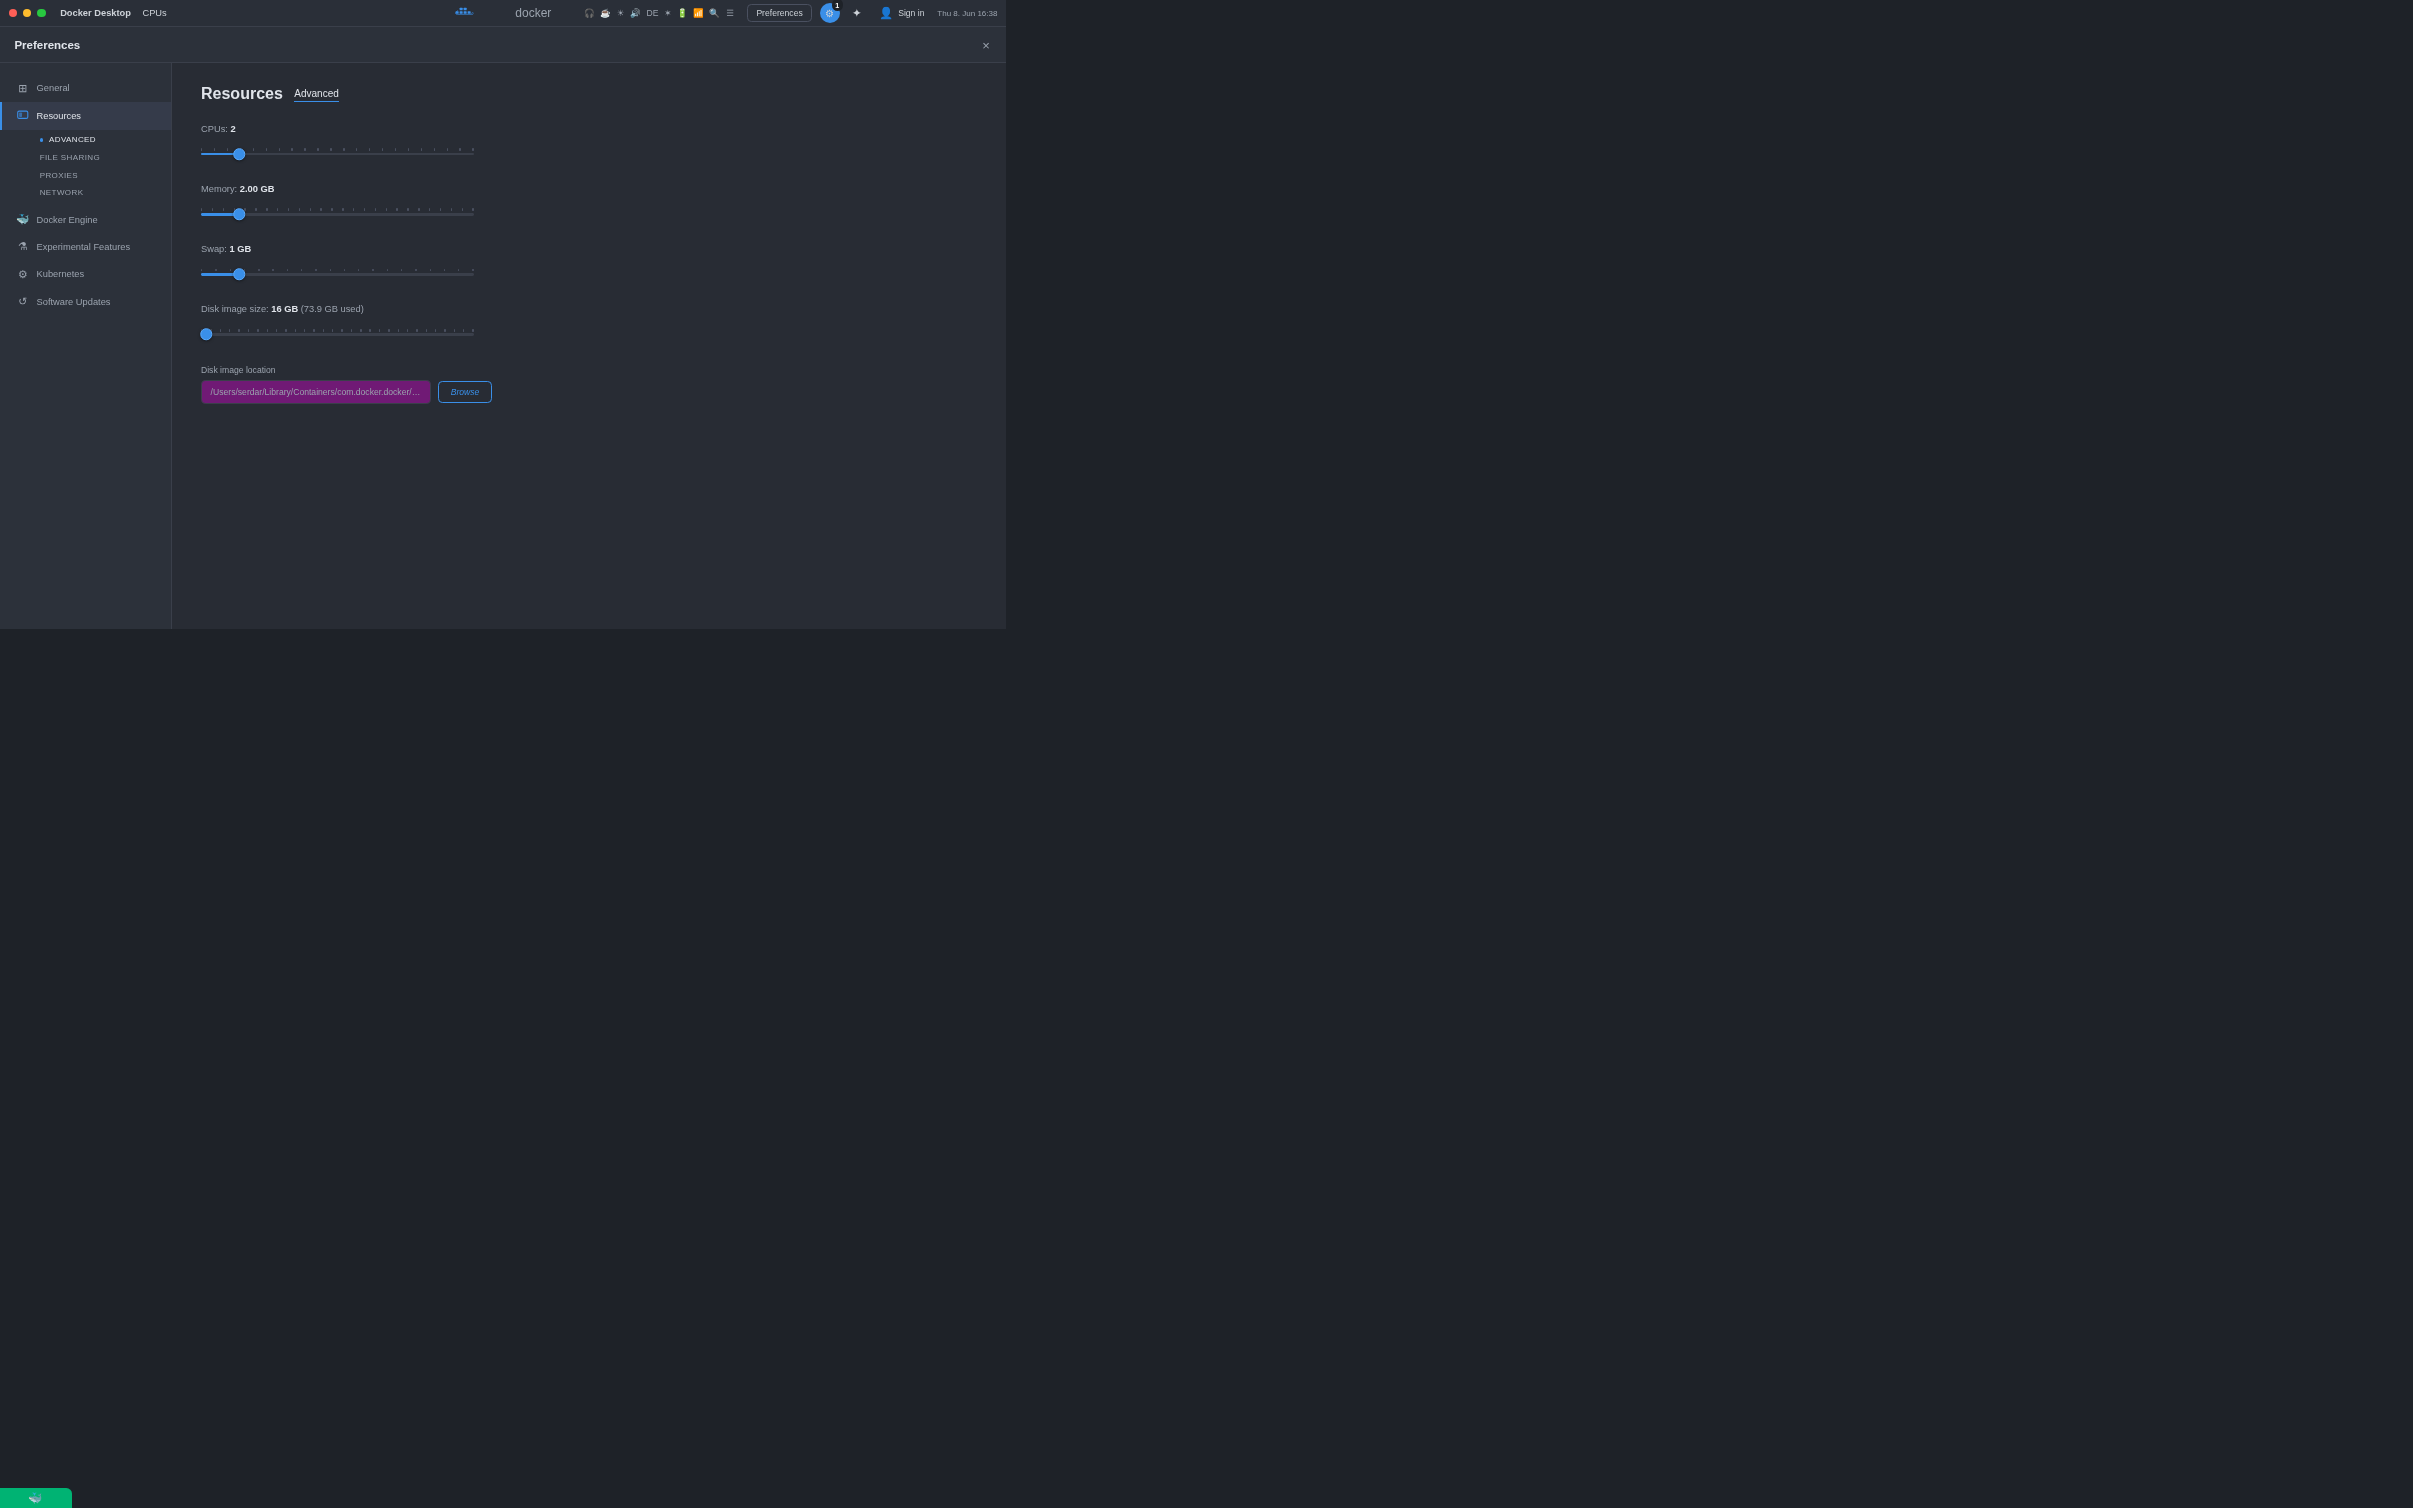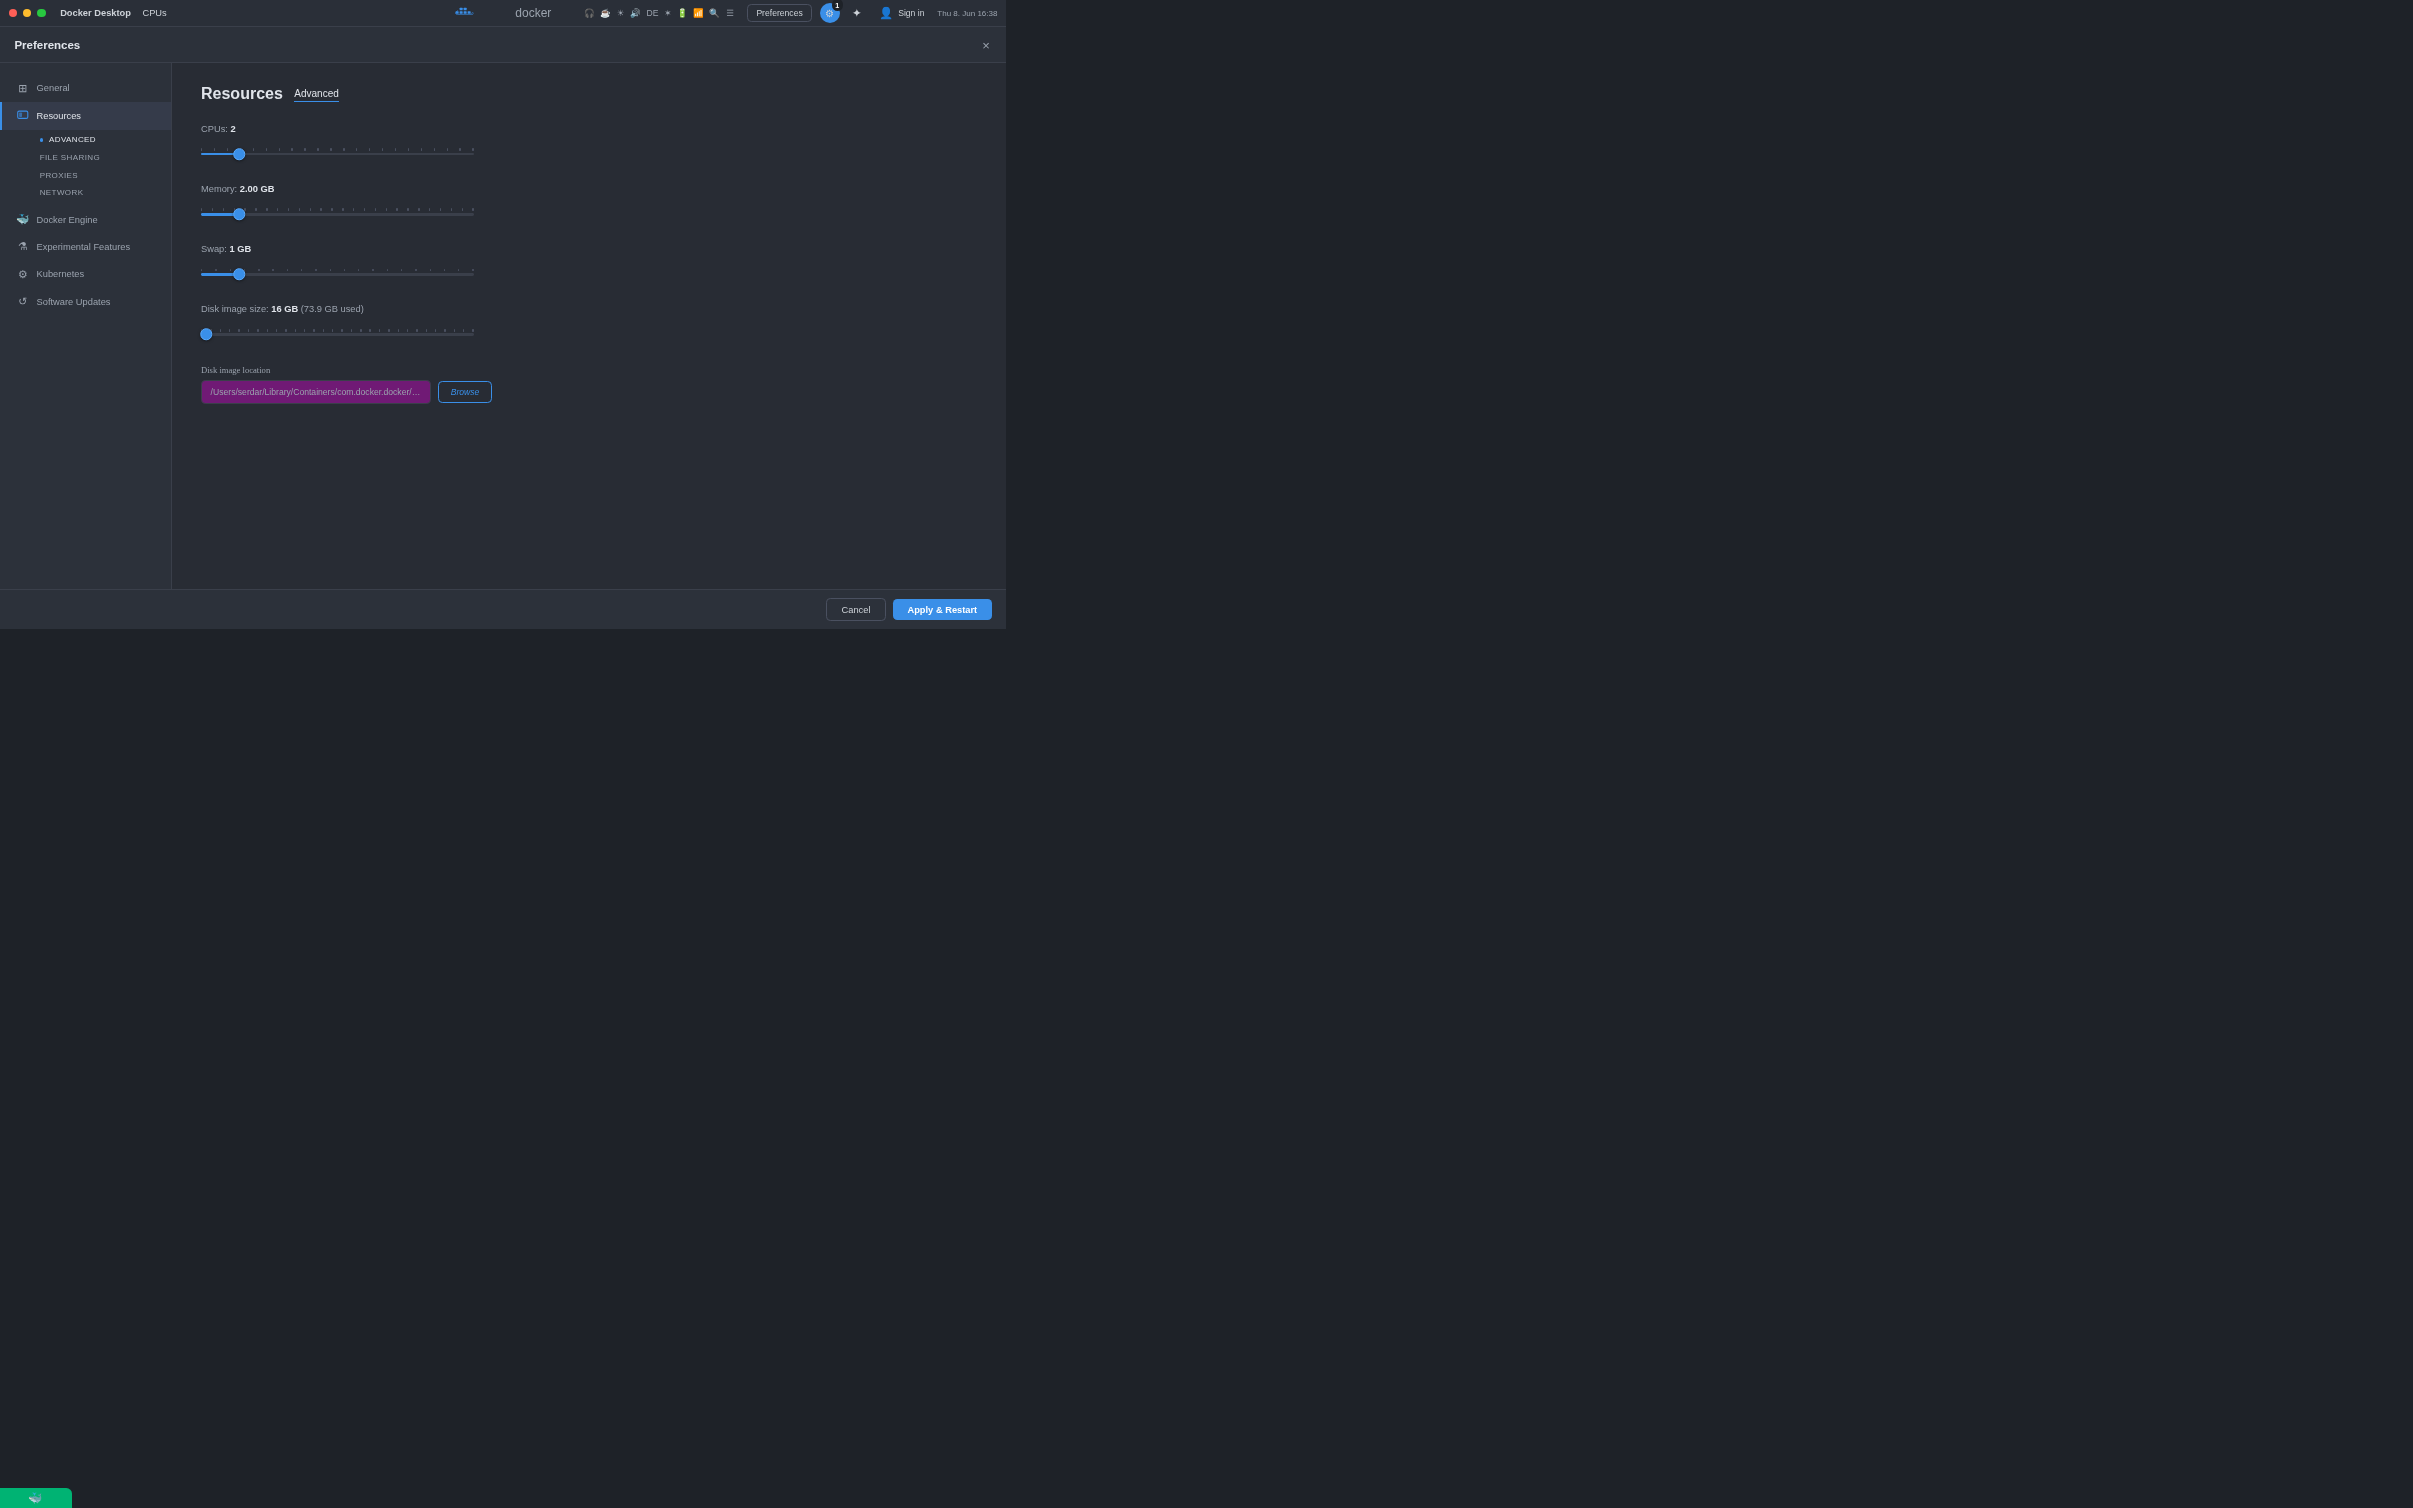--- a/index.html
+++ b/index.html
@@ -326,21 +326,20 @@
     }
 
     
     .disk-location-section {
       margin-bottom: 17px;
     }
     .disk-location-label {
       font-size: 8.6px;
       color: #9ba3ae;
       margin-bottom: 5.7px;
-      font-family: Liberation Serif, serif;
     }
     .disk-location-row {
       display: flex;
       align-items: center;
       gap: 7.2px;
     }
     .disk-location-input {
       flex: 1;
       max-width: 230px;
       background: #701a75;
@@ -703,22 +702,18 @@
         <div class="disk-location-label">Disk image location</div>
         <div class="disk-location-row">
           <div class="disk-location-input">/Users/serdar/Library/Containers/com.docker.docker/Da</div>
           <button class="browse-btn">Browse</button>
         </div>
       </div>
 
     </div>
   </div>
 
-  <div class="prefs-footer">
-    <button class="cancel-btn">Cancel</button>
-    <button class="apply-btn">Apply &amp; Restart</button>
-  </div>
 </div>
 
 <div class="taskbar">
   <span class="taskbar-icon">🐳</span>
 </div>
 
 
 </body></html>

